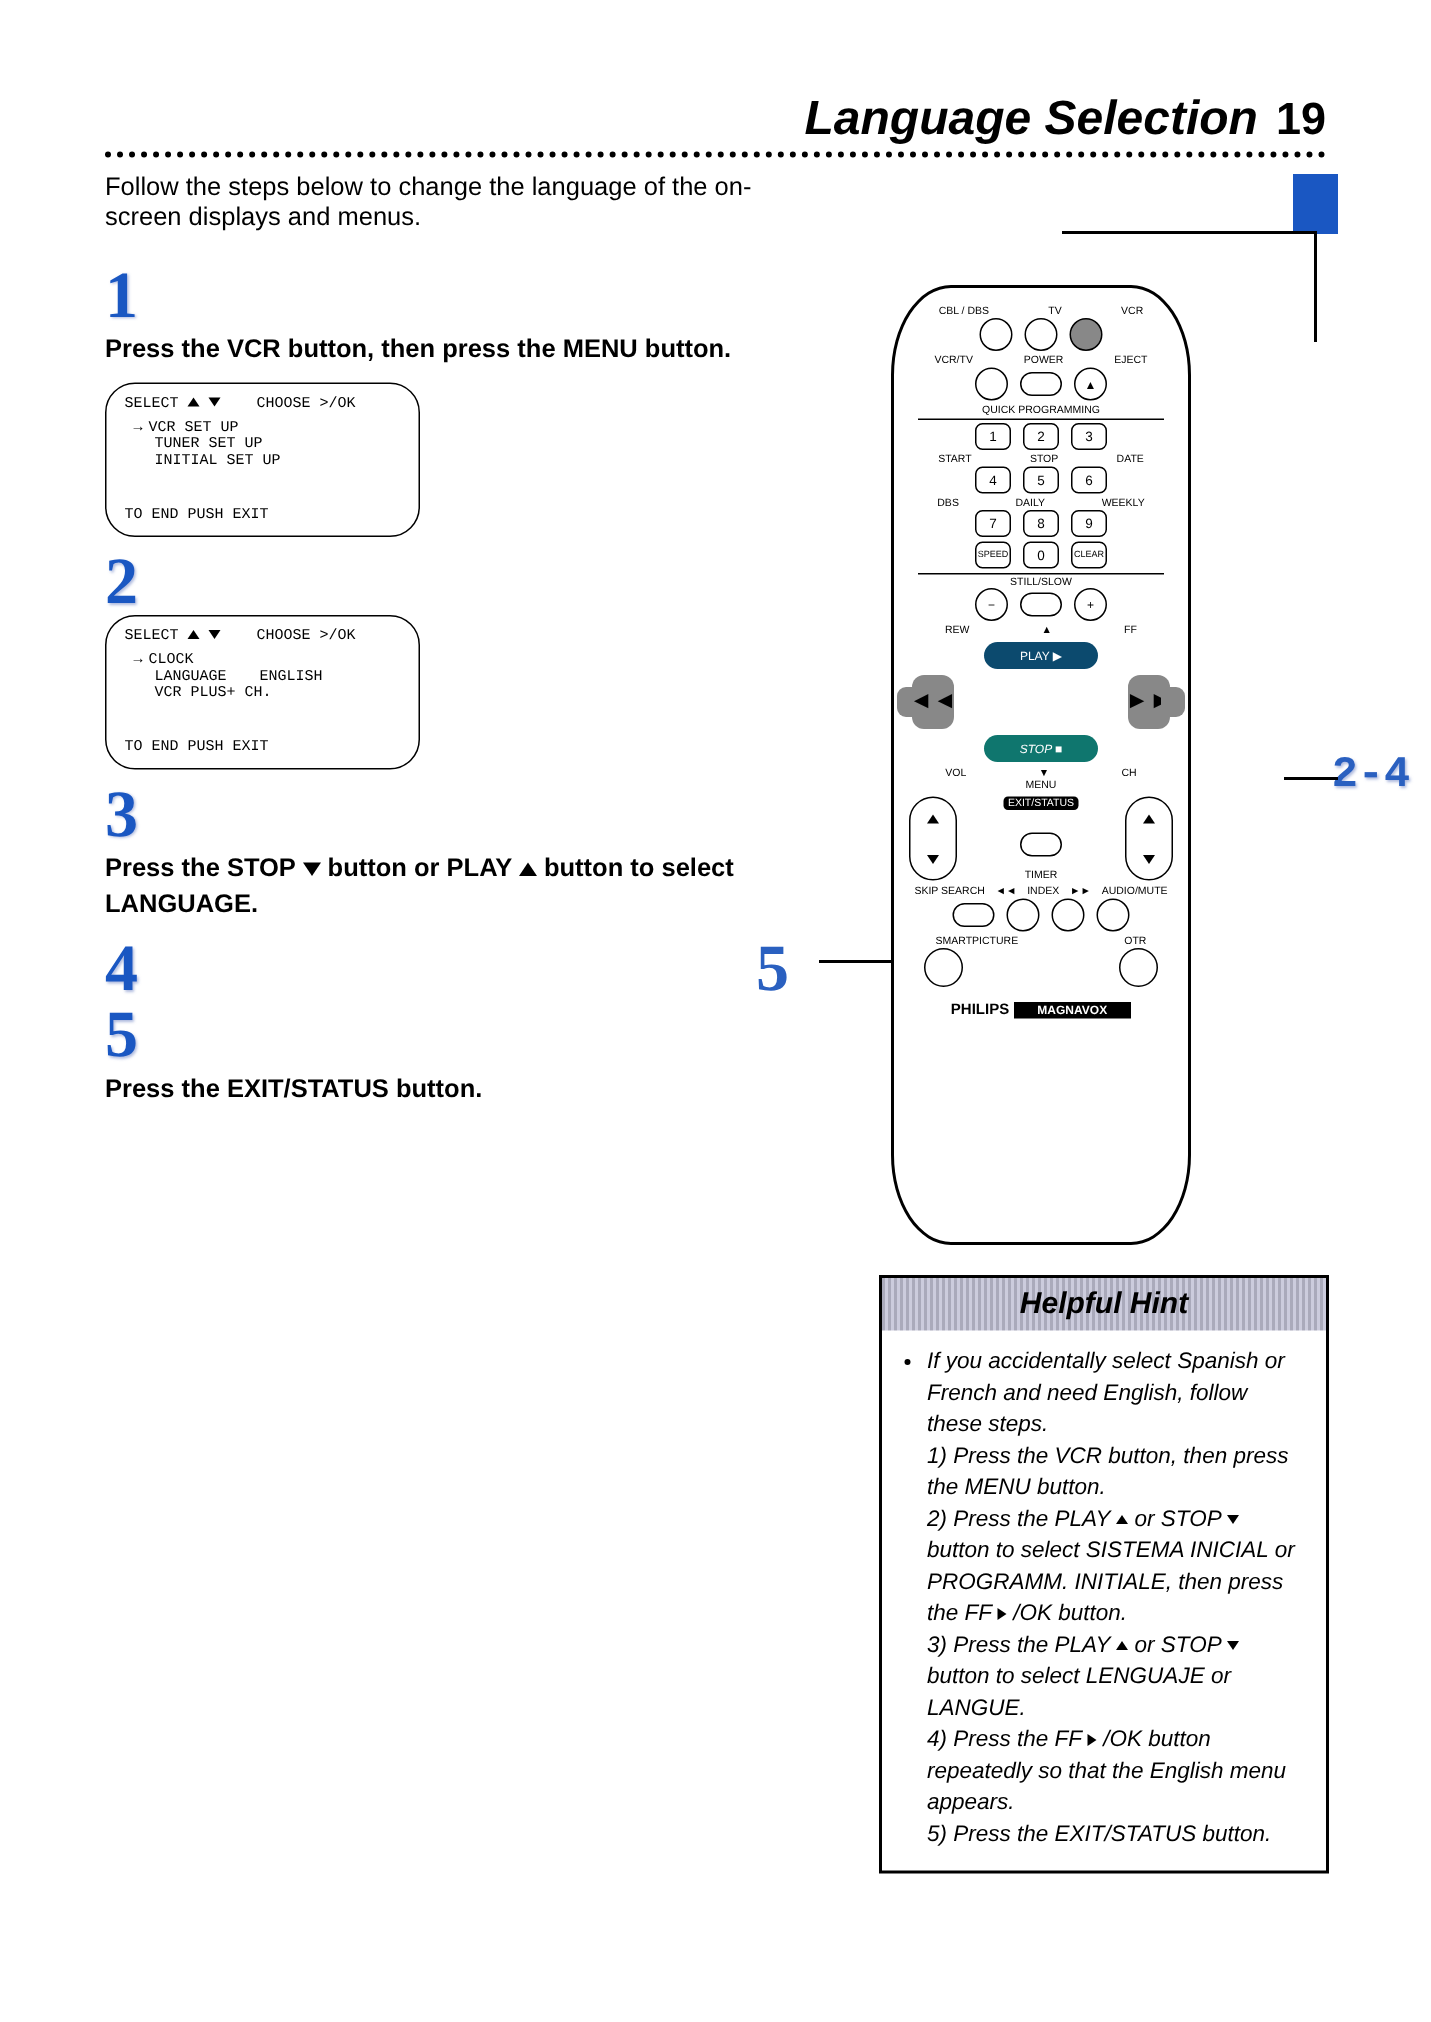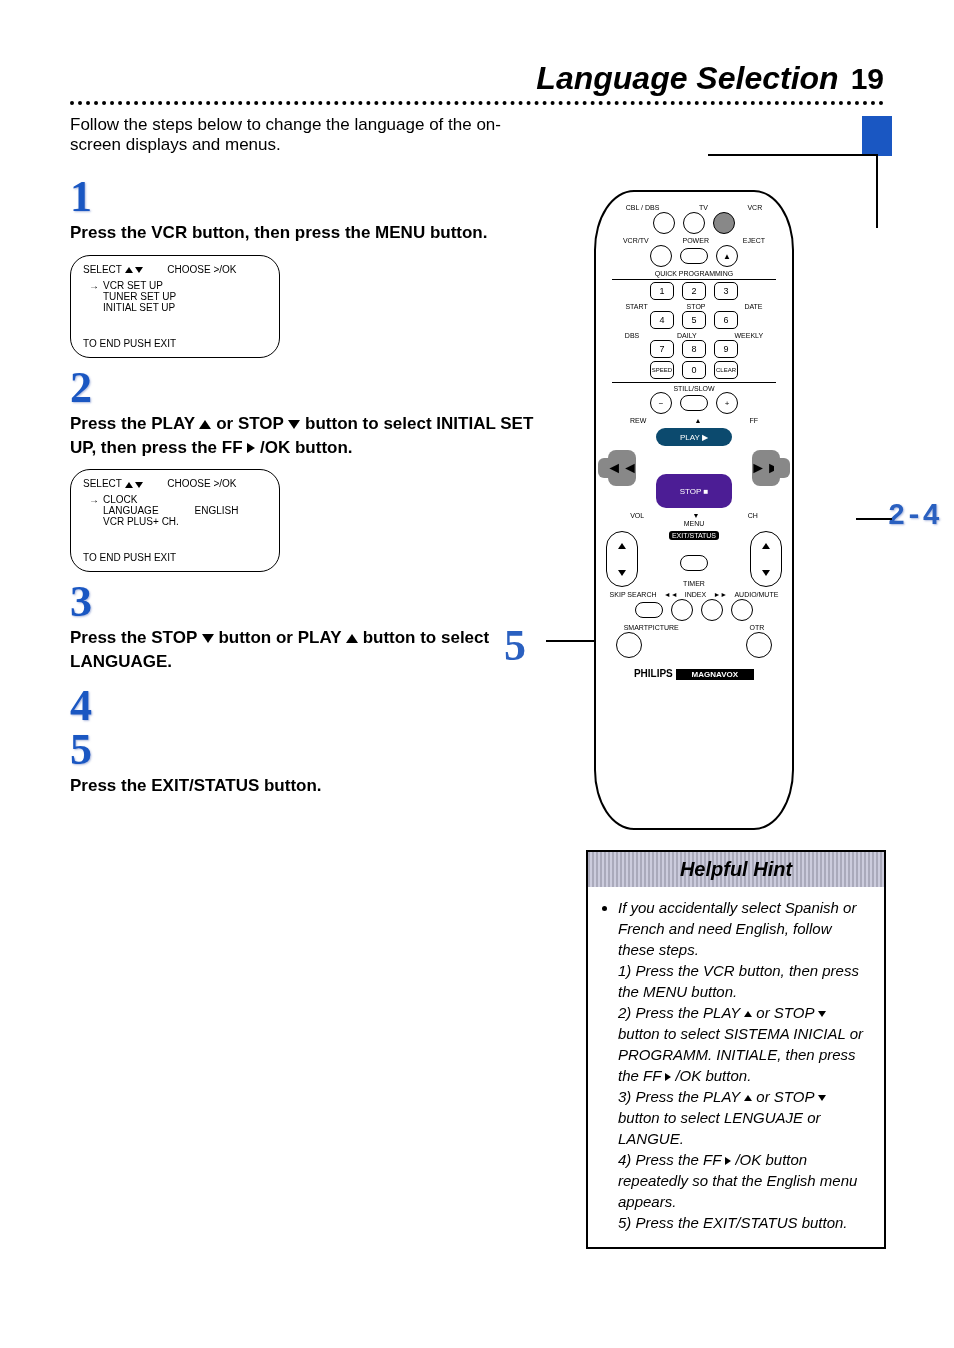--- a/index.html
+++ b/index.html
@@ -5,21 +5,21 @@
   * { box-sizing: border-box; margin: 0; padding: 0; }
   body { width: 954px; height: 1348px; background: #fff; font-family: Arial, Helvetica, sans-serif; color: #000; position: relative; }
   .page { padding: 60px 70px 40px 70px; position: relative; }
   .header-row { display: flex; align-items: baseline; justify-content: flex-end; margin-bottom: 4px; }
   .header-title { font-style: italic; font-weight: bold; font-size: 32px; margin-right: 12px; }
   .header-page { font-weight: bold; font-size: 30px; }
   .dotted { border-top: 4px dotted #000; margin-bottom: 10px; }
   .intro { font-size: 17px; max-width: 480px; margin-bottom: 20px; }
   .step-num { font-family: Georgia, 'Times New Roman', serif; font-weight: bold; font-size: 44px; color: #1a57c2; text-shadow: 1px 1px 2px rgba(120,140,200,0.6); line-height: 1; }
   .step-head { font-weight: bold; font-size: 17px; margin-top: 2px; margin-bottom: 10px; max-width: 480px; line-height: 1.4; }
-  .osd { width: 210px; border: 1px solid #000; border-radius: 20px; padding: 8px 12px; font-size: 10px; font-family: Liberation Sans, sans-serif; margin-bottom: 8px; }
+  .osd { width: 210px; border: 1px solid #000; border-radius: 20px; padding: 8px 12px; font-size: 10px; font-family: Liberation Mono, monospace; margin-bottom: 8px; }
   .osd-top { display: flex; gap: 24px; margin-bottom: 4px; border-bottom: 1px solid transparent; }
   .osd-body { min-height: 52px; padding-left: 6px; }
   .osd-row { display: flex; align-items: center; }
   .arrow-r { margin-right: 4px; }
   .osd-line { margin-left: 14px; }
   .osd-foot { padding-top: 6px; }
   .tri-up, .tri-down, .tri-right, .tri-left { display:inline-block; vertical-align: middle; }
   .tri-up { width:0;height:0;border-left:6px solid transparent;border-right:6px solid transparent;border-bottom:9px solid #000; }
   .tri-down { width:0;height:0;border-left:6px solid transparent;border-right:6px solid transparent;border-top:9px solid #000; }
   .tri-right { width:0;height:0;border-top:5px solid transparent;border-bottom:5px solid transparent;border-left:8px solid #000; }
@@ -45,21 +45,21 @@
   .remote { position:absolute; top:80px; left:30px; width:200px; height:640px; border:2px solid #000; border-radius: 40px / 60px; background:#fff; padding:12px 10px; }
   .r-row { display:flex; justify-content:center; gap:8px; margin-bottom:3px; align-items:center; }
   .r-circ { width:22px; height:22px; border:1.5px solid #000; border-radius:50%; display:flex; align-items:center; justify-content:center; font-size:8px; }
   .r-oval { width:28px; height:16px; border:1.5px solid #000; border-radius:10px; }
   .r-rnd { width:24px; height:18px; border:1.5px solid #000; border-radius:5px; display:flex;align-items:center;justify-content:center;font-size:9px;}
   .r-lbl { font-size:7px; text-align:center; display:block; }
   .r-lbl-row { display:flex; justify-content:space-around; font-size:7px; margin-bottom:1px; }
   .r-sep { border-top:1px solid #000; margin:2px 6px; }
   .r-cross { position:relative; height:80px; margin:4px 0; }
   .r-cross .top { position:absolute; top:0; left:50%; transform:translateX(-50%); width:76px; height:18px; background:#0c4a6e; border-radius:10px; display:flex;align-items:center;justify-content:center;font-size:8px;color:#fff;}
-  .r-cross .bot { position:absolute; bottom:0; left:50%; transform:translateX(-50%); width:76px; height:34px; background:#4c1d95; border-radius:10px; display:flex;align-items:center;justify-content:center;font-size:8px;color:#fff;}
+  .r-cross .bot { position:absolute; bottom:0; left:50%; transform:translateX(-50%); width:76px; height:18px; background:#0f766e; border-radius:10px; display:flex;align-items:center;justify-content:center;font-size:8px;color:#fff;font-style:italic;}
   .r-cross .lft { position:absolute; top:22px; left:2px; width:28px;height:36px; background:#888; border-radius:8px; display:flex;align-items:center;justify-content:center;}
   .r-cross .rgt { position:absolute; top:22px; right:2px; width:28px;height:36px; background:#888; border-radius:8px; display:flex;align-items:center;justify-content:center;}
   .r-cross .lft-s { position:absolute; top:30px; left:-8px; width:16px;height:20px; background:#888;border-radius:6px 0 0 6px;}
   .r-cross .rgt-s { position:absolute; top:30px; right:-8px; width:16px;height:20px; background:#888;border-radius:0 6px 6px 0;}
   .r-dpad { display:flex; justify-content:space-between; margin:4px 0;}
   .r-dcol { width:32px; height:56px; border:1.5px solid #000; border-radius:16px; display:flex;flex-direction:column;align-items:center;justify-content:space-around;}
   .r-mid { flex:1; text-align:center; display:flex;flex-direction:column;align-items:center;justify-content:space-between;}
   .r-brand { text-align:center; margin-top:10px; font-size:10px; font-weight:bold; }
   .mag-box { display:inline-block; background:#000; color:#fff; padding:1px 16px; font-size:8px; vertical-align:middle;}
 
@@ -93,36 +93,33 @@
             <span class="arrow-r">→</span>
             <span>VCR SET UP</span>
           </div>
         <div class="osd-line">TUNER SET UP</div>
         <div class="osd-line">INITIAL SET UP</div>
       </div>
       <div class="osd-foot">TO END PUSH EXIT</div>
     </div>
 
     <div class="step-num">2</div>
-    <div class="step-head">
-      <span>Press the PLAY </span><span class="tri-up"></span><span> or STOP </span><span class="tri-down"></span><span> button to select INITIAL SET UP, then press the FF </span><span class="tri-right"></span><span> /OK button.</span>
-    </div>
     <div class="osd">
       <div class="osd-top">
         <span><span>SELECT</span> <span class="tri-up-s"></span> <span class="tri-down-s"></span></span>
         <span>CHOOSE &gt;/OK</span>
       </div>
       <div class="osd-body">
         <div class="osd-row">
             <span class="arrow-r">→</span>
             <span>CLOCK</span>
           </div>
         <div class="osd-row">
             <span class="osd-line">LANGUAGE</span>
-            <span style="margin-left:36px;">ENGLISH</span>
+            <span style="margin-left:22px;">ENGLISH</span>
           </div>
         <div class="osd-line">VCR PLUS+ CH.</div>
       </div>
       <div class="osd-foot">TO END PUSH EXIT</div>
     </div>
 
     <div class="step-num">3</div>
     <div class="step-head">
       <span>Press the STOP </span><span class="tri-down"></span><span> button or PLAY </span><span class="tri-up"></span><span> button to select LANGUAGE.</span>
     </div>

